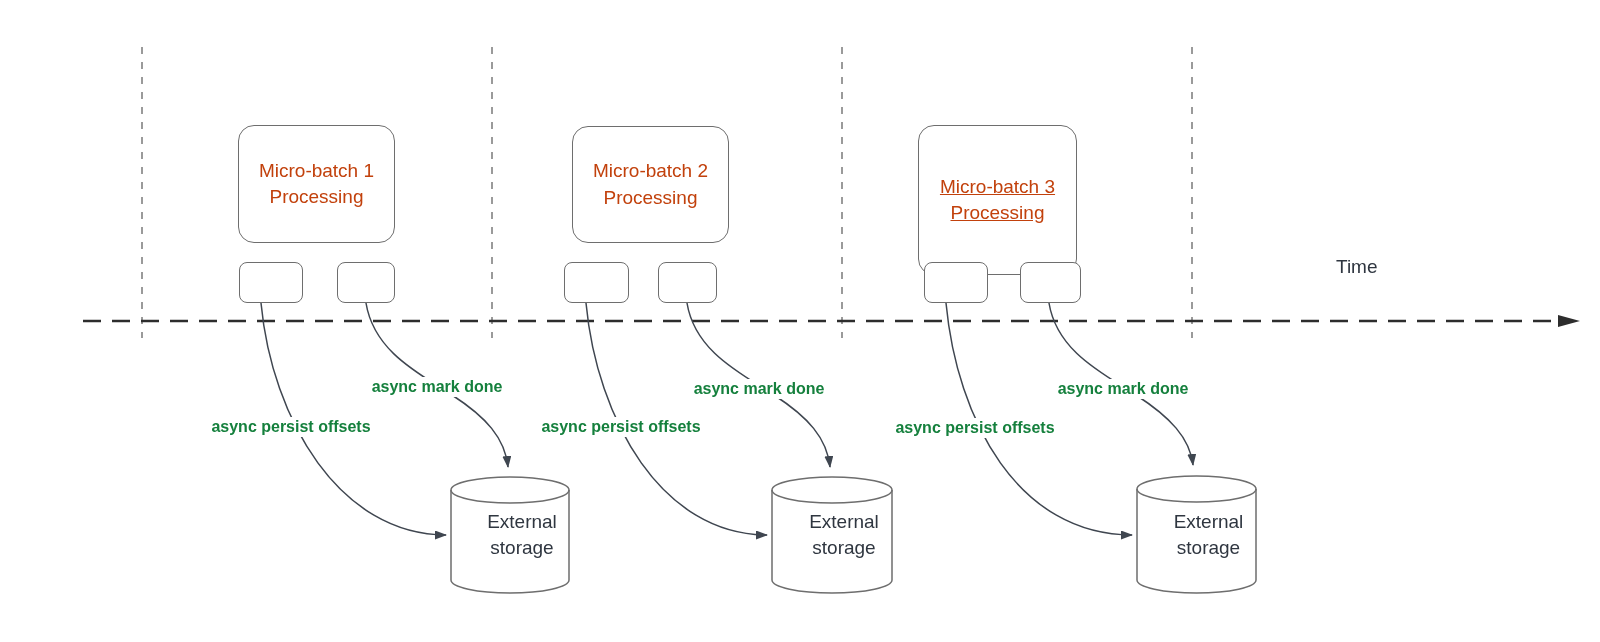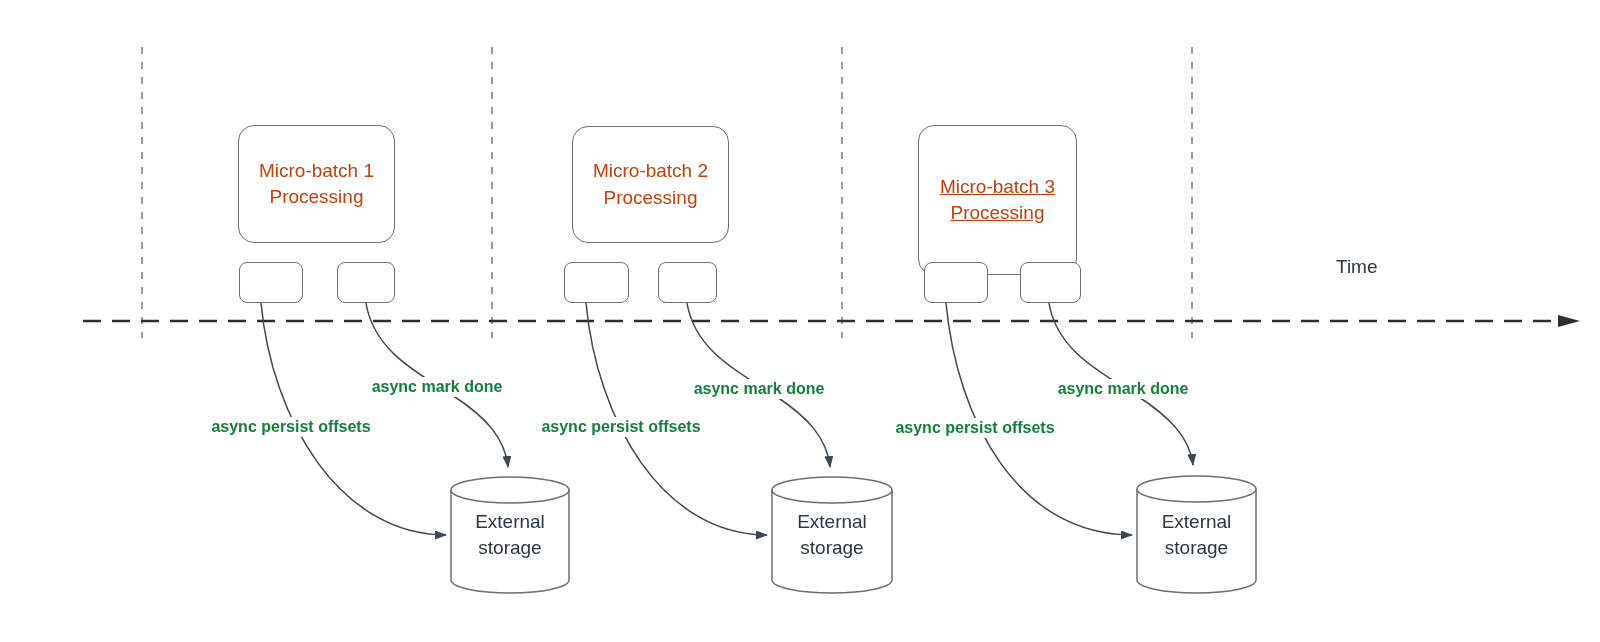--- a/index.html
+++ b/index.html
@@ -57,20 +57,21 @@
     z-index: 2;
     display: flex;
     align-items: center;
     justify-content: center;
     text-align: center;
     font-size: 19px;
     line-height: 1.35;
     color: #2f3640;
     white-space: pre-line;
     pointer-events: none;
+    padding-left: 12px;
   }
   .time-label {
     position: absolute;
     z-index: 2;
     left: 1336px; top: 256px;
     width: 100px;
     text-align: left;
     font-size: 19px;
     color: #2f3640;
   }

